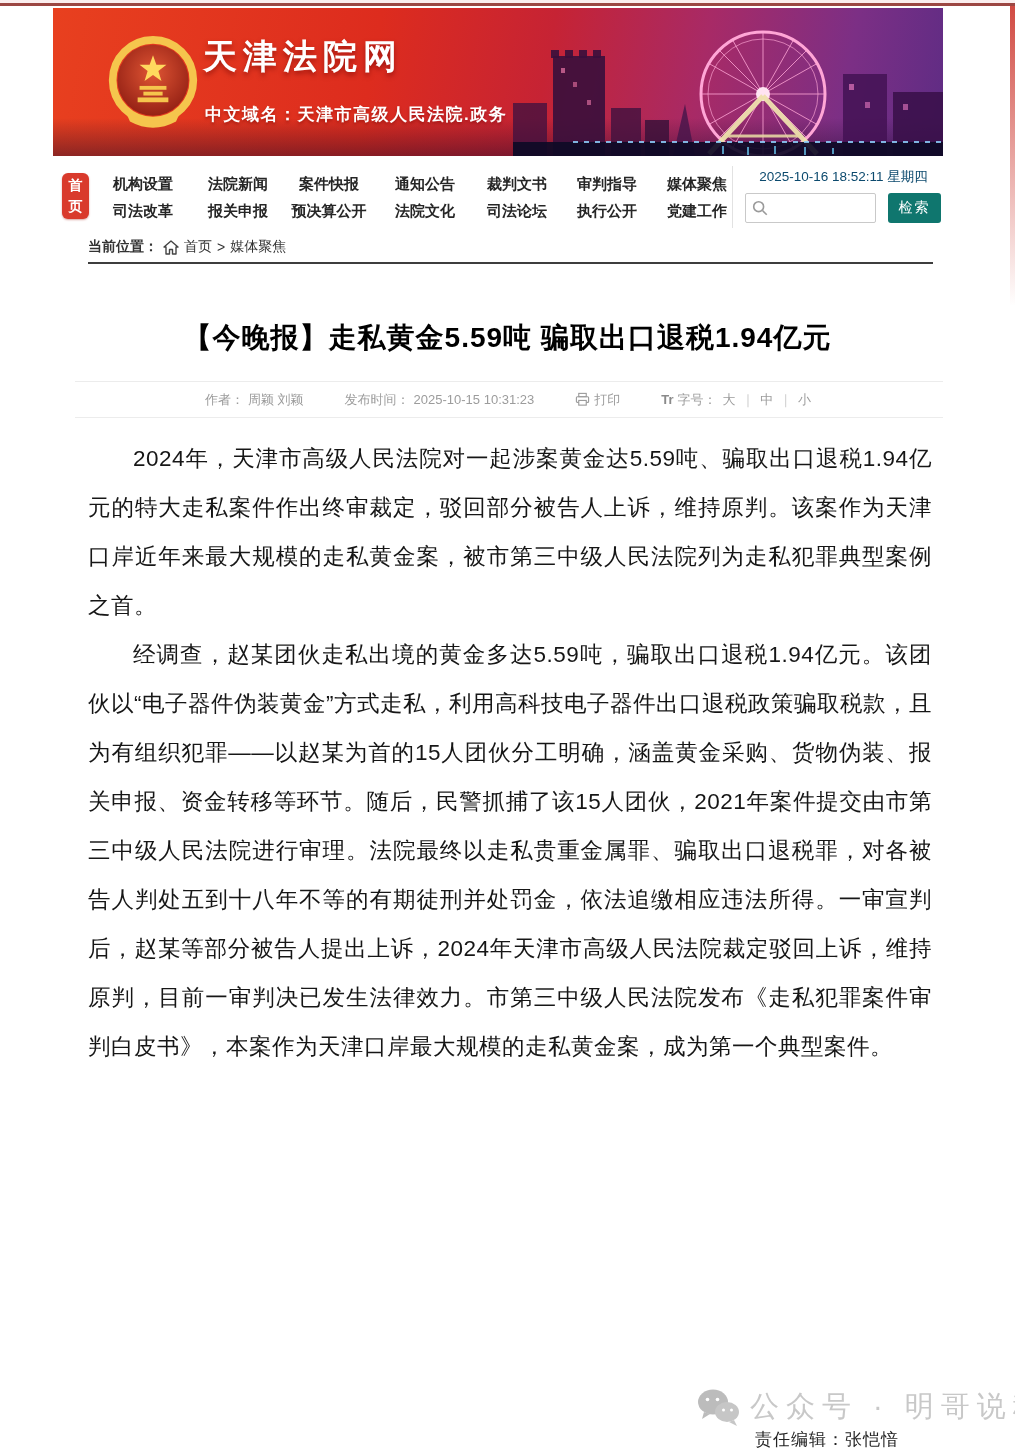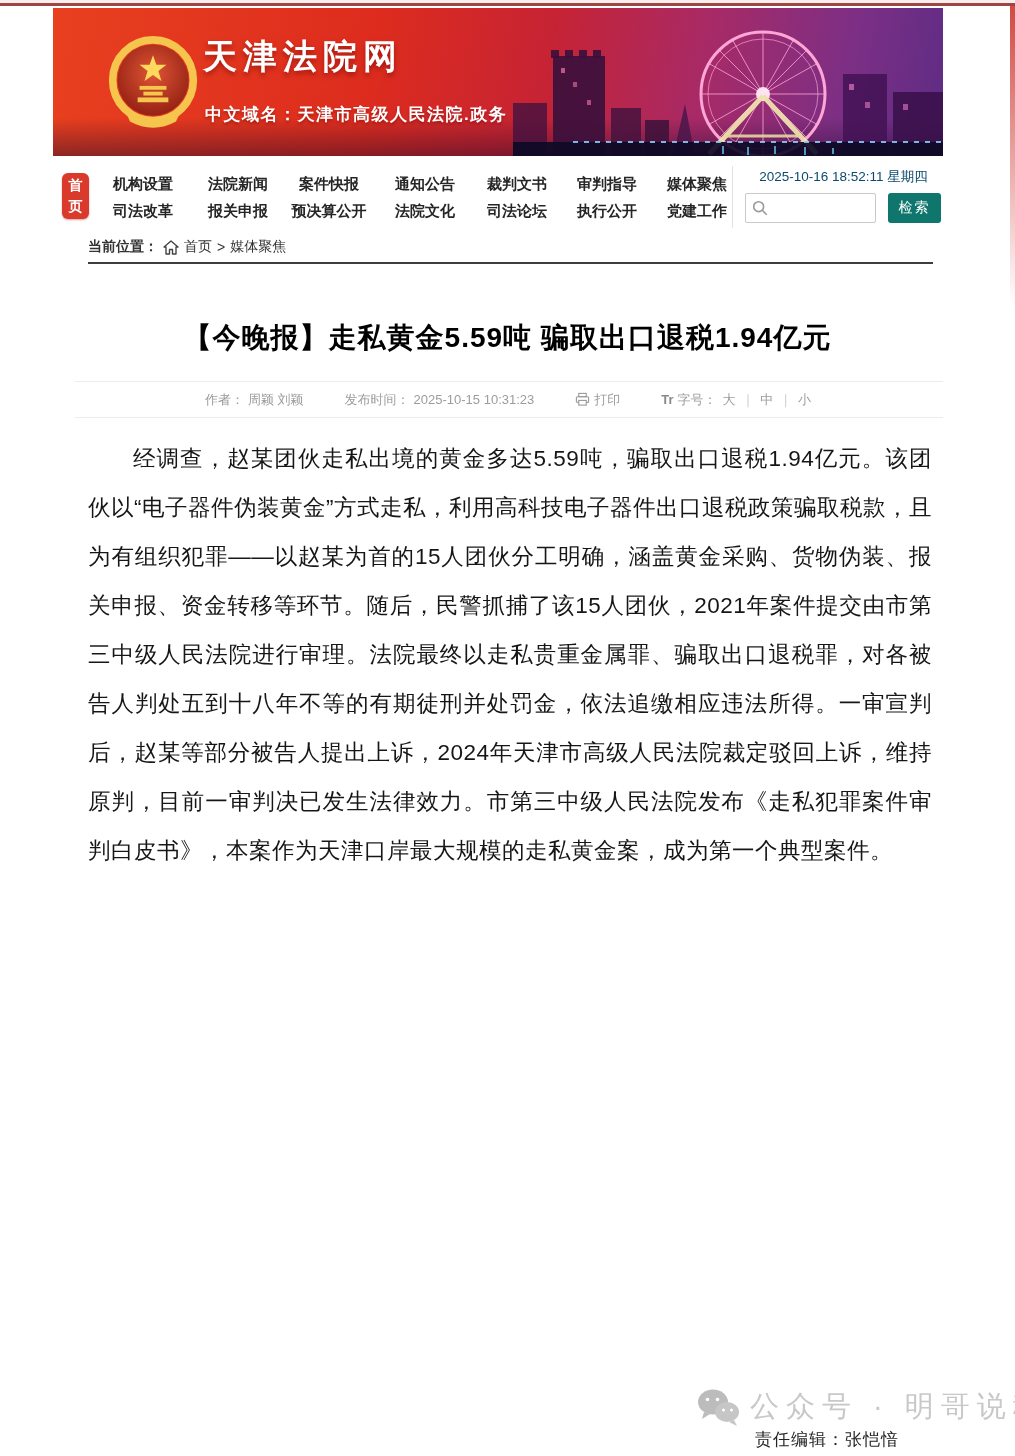--- a/index.html
+++ b/index.html
@@ -245,20 +245,21 @@
       <span>字号：</span>
       <span class="size-opt">大</span>
       <span class="size-sep">｜</span>
       <span class="size-opt">中</span>
       <span class="size-sep">｜</span>
       <span class="size-opt">小</span>
     </span>
   </div>
 
   <div class="article-body">
+    <p>2024年，天津市高级人民法院对一起涉案黄金达5.59吨、骗取出口退税1.94亿元的特大走私案件作出终审裁定，驳回部分被告人上诉，维持原判。该案作为天津口岸近年来最大规模的走私黄金案，被市第三中级人民法院列为走私犯罪典型案例之首。</p>
     <p>经调查，赵某团伙走私出境的黄金多达5.59吨，骗取出口退税1.94亿元。该团伙以“电子器件伪装黄金”方式走私，利用高科技电子器件出口退税政策骗取税款，且为有组织犯罪——以赵某为首的15人团伙分工明确，涵盖黄金采购、货物伪装、报关申报、资金转移等环节。随后，民警抓捕了该15人团伙，2021年案件提交由市第三中级人民法院进行审理。法院最终以走私贵重金属罪、骗取出口退税罪，对各被告人判处五到十八年不等的有期徒刑并处罚金，依法追缴相应违法所得。一审宣判后，赵某等部分被告人提出上诉，2024年天津市高级人民法院裁定驳回上诉，维持原判，目前一审判决已发生法律效力。市第三中级人民法院发布《走私犯罪案件审判白皮书》，本案作为天津口岸最大规模的走私黄金案，成为第一个典型案件。</p>
   </div>
 
 
   <div class="watermark">
     <svg class="wechat-icon" viewBox="0 0 48 42">
       <ellipse cx="19" cy="16" rx="15" ry="12.5" fill="#bcbcbc"></ellipse>
       <polygon points="10,26 8,33 16,28" fill="#bcbcbc"></polygon>
       <circle cx="13.5" cy="13.5" r="1.8" fill="#fff"></circle>
       <circle cx="23.5" cy="13.5" r="1.8" fill="#fff"></circle>

